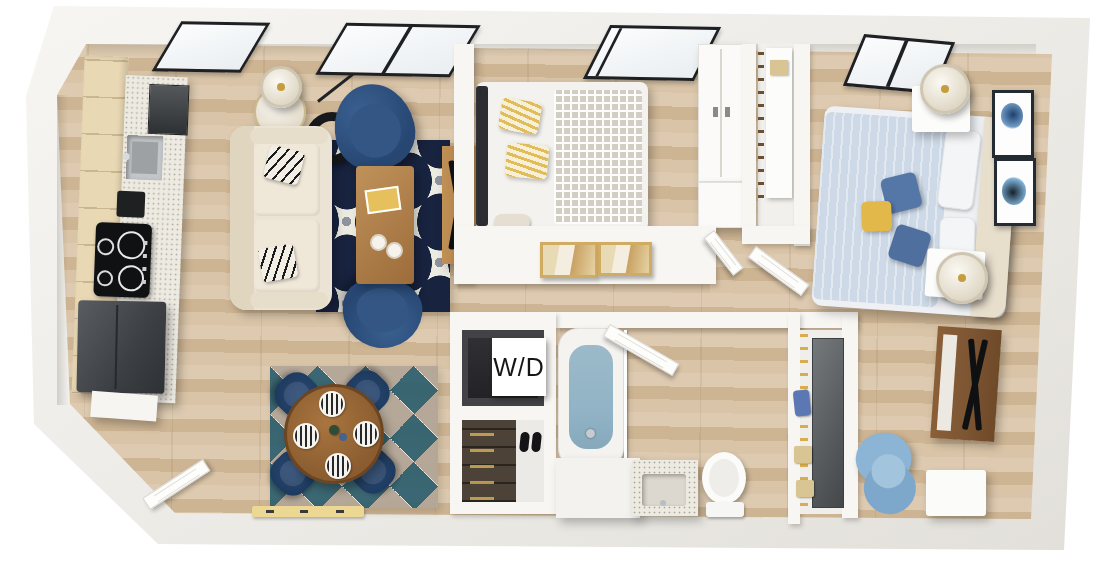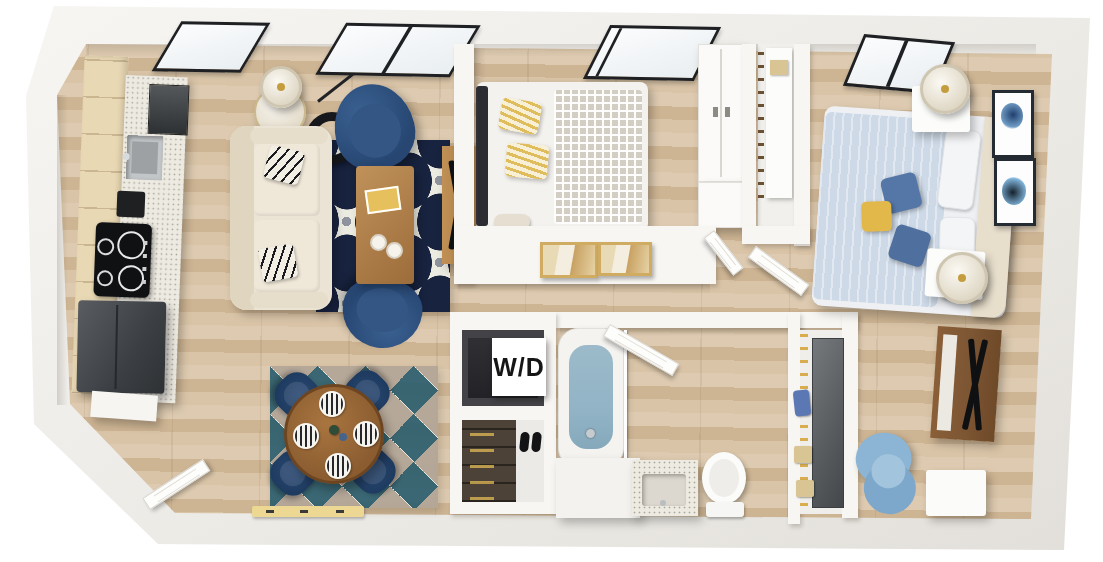--- a/index.html
+++ b/index.html
@@ -185,21 +185,21 @@
     <div class="abs frameart" style="left:144px;top:16px;width:48px;height:28px;"></div>
   </div>
   <div class="abs wall" style="left:742px;top:44px;width:14px;height:182px;"></div>
   <div class="abs wall" style="left:794px;top:44px;width:16px;height:202px;"></div>
   <div class="abs wall" style="left:742px;top:226px;width:68px;height:18px;"></div>
   <div class="abs wall" style="left:556px;top:312px;width:246px;height:16px;"></div>
   <div class="abs wall" style="left:794px;top:312px;width:64px;height:16px;"></div>
   <div class="abs wall" style="left:788px;top:312px;width:12px;height:212px;"></div>
   <div class="abs wall" style="left:842px;top:312px;width:16px;height:206px;"></div>
 
-  <div class="abs wall" style="left:450px;top:312px;width:106px;height:202px;font-weight:bold;">
+  <div class="abs wall" style="left:450px;top:312px;width:106px;height:202px;">
     <div class="abs" style="left:12px;top:18px;width:82px;height:76px;background:#434347;">
       <div class="abs" style="left:6px;top:8px;width:70px;height:60px;background:linear-gradient(#303034,#232327);"></div>
     </div>
     <div class="abs wdcard" style="left:42px;top:26px;width:54px;height:58px;">
       <span class="wdtext">W/D</span>
     </div>
     <div class="abs" style="left:12px;top:108px;width:82px;height:82px;background:#4d4238;background-image:repeating-linear-gradient(0deg,rgba(0,0,0,.45) 0 2px,transparent 2px 18px);">
       <div class="abs" style="left:8px;top:2px;width:24px;height:78px;background:repeating-linear-gradient(0deg,#d8b254 0 3px,transparent 3px 16px);opacity:.8;"></div>
       <div class="abs" style="left:54px;top:0;width:28px;height:82px;background:#eceae6;"></div>
       <div class="abs" style="left:58px;top:12px;width:9px;height:20px;background:#141416;border-radius:5px;transform:rotate(6deg);"></div>

